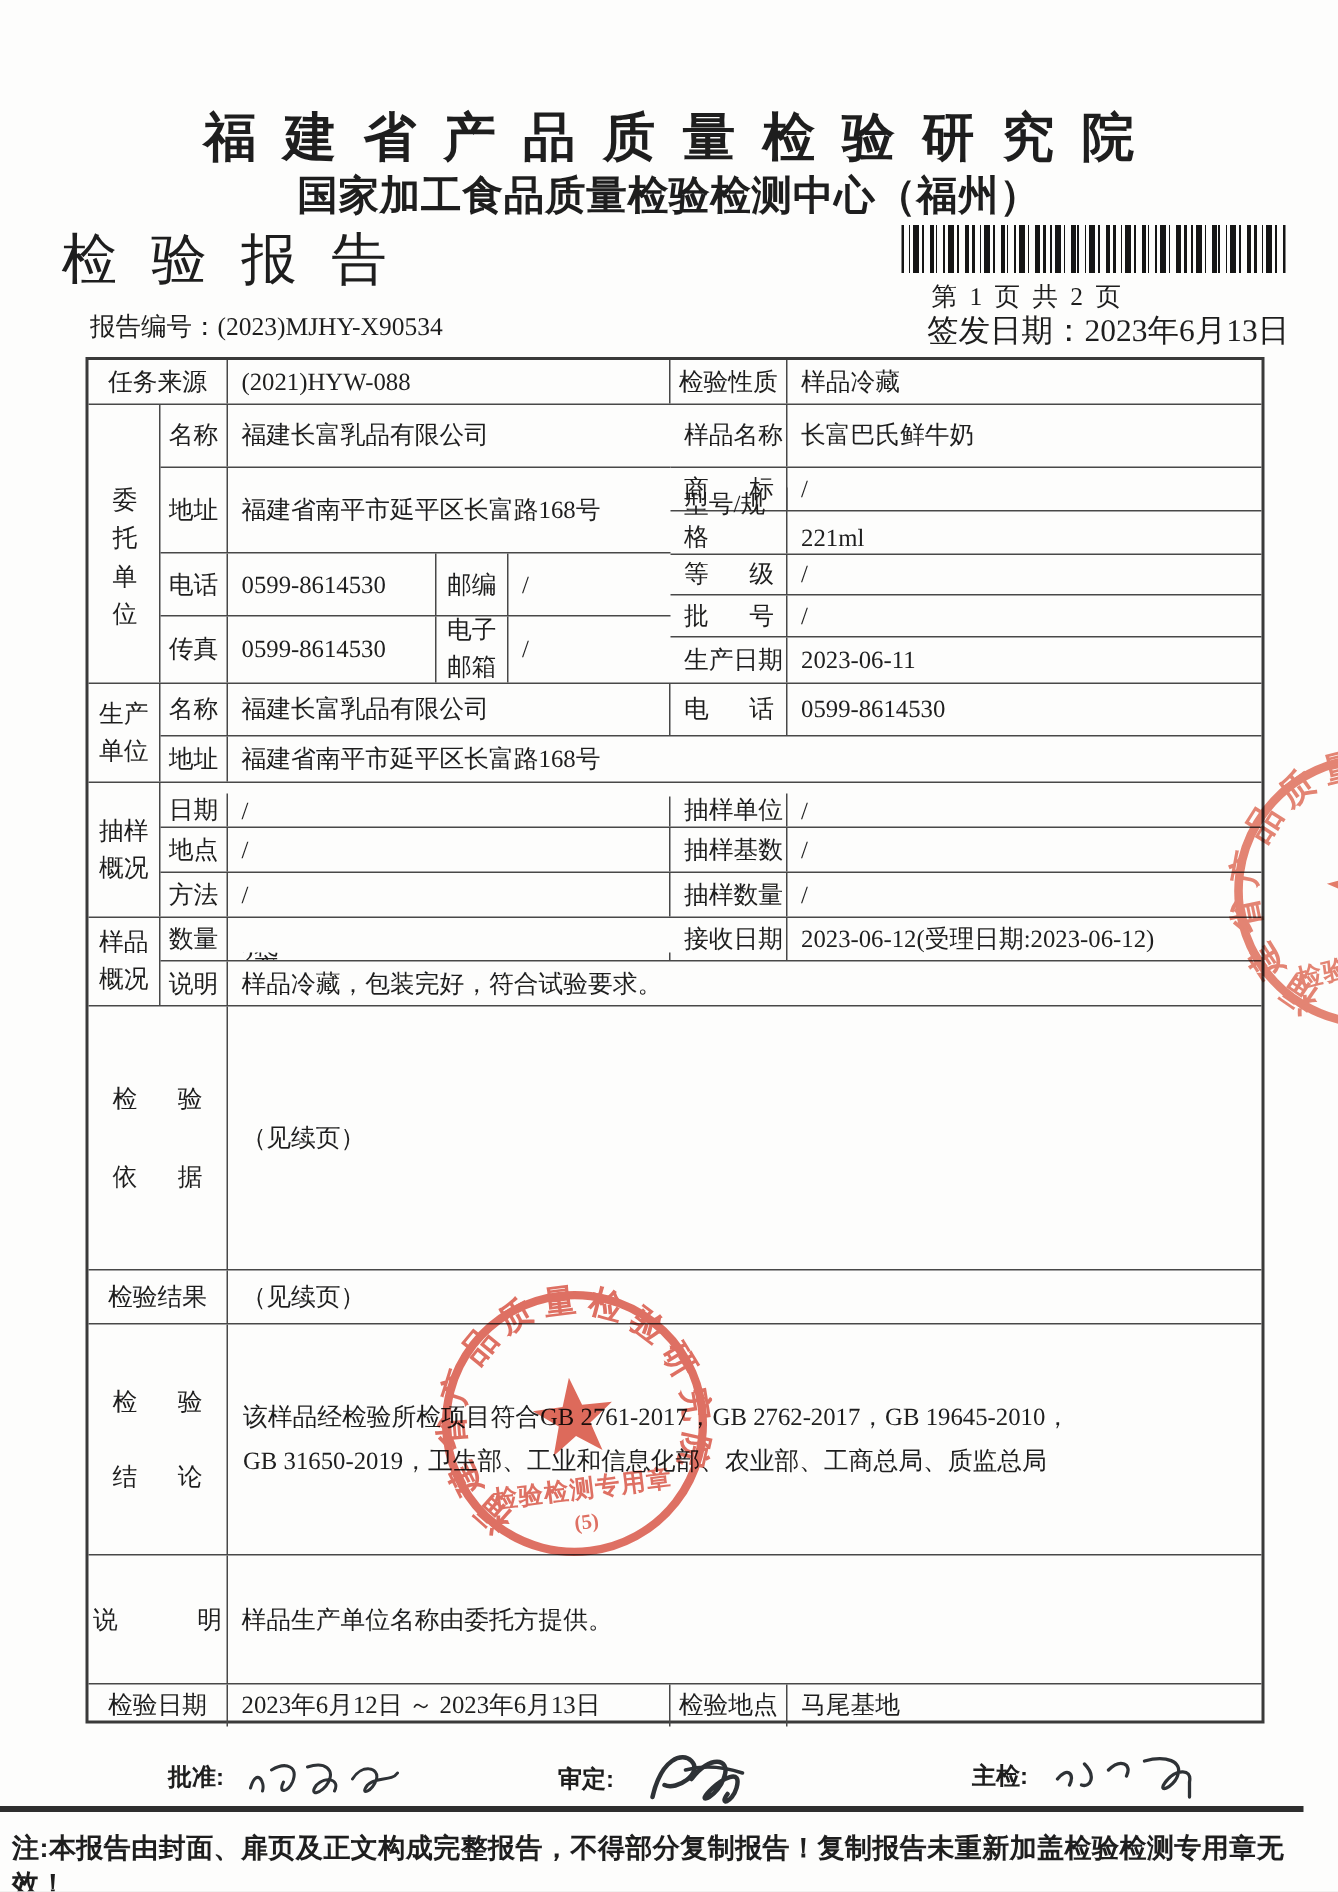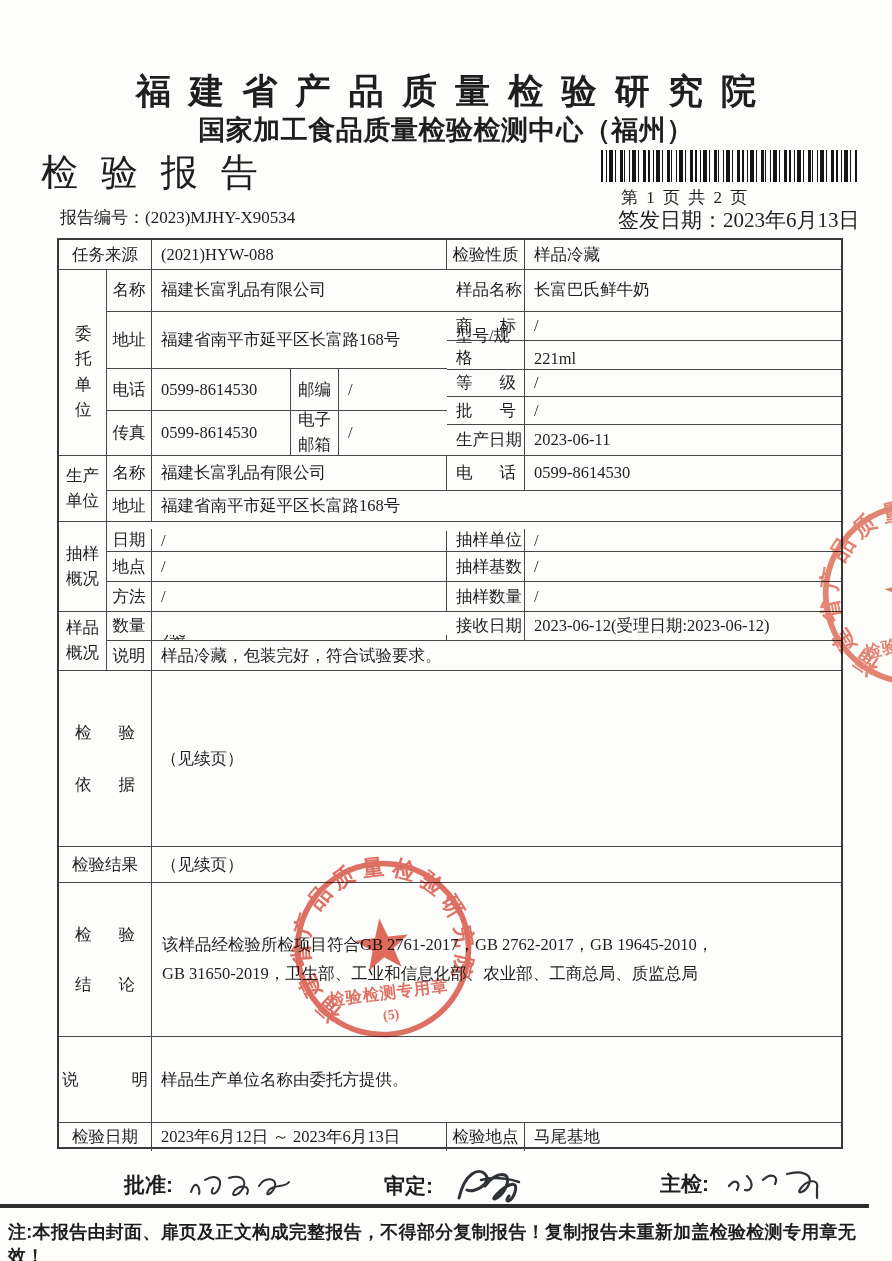--- a/index.html
+++ b/index.html
@@ -53,22 +53,22 @@
   .h-r1{height:30px;} .h-b2{height:186px;} .h-b3{height:66px;} .h-b4{height:90px;}
   .h-b5{height:59px;} .h-b6{height:176px;} .h-b7{height:36px;} .h-b8{height:154px;}
   .h-b9{height:86px;} .h-b10{height:28px;}
   .conc-line { line-height:1.72; }
   
   .stamp { position:absolute; opacity:0.82; mix-blend-mode:multiply; pointer-events:none; }
   .stamp-main { top:856px; left:290px; width:186px; height:186px; transform:rotate(-7deg); }
   .stamp-edge { top:498px; left:818px; width:192px; height:192px; transform:rotate(-14deg); }
   
   .sig-row { position:absolute; top:1160px; left:0; width:100%; height:48px; }
-  .sig-item { position:absolute; display:flex; align-items:center; font-size:21px; font-weight:600;
-    font-family:"Liberation Sans","DejaVu Sans",sans-serif;margin-left:12px; }
+  .sig-item { position:absolute; display:flex; align-items:center; font-size:16px; font-weight:600;
+    font-family:"Liberation Sans","DejaVu Sans",sans-serif; }
   .sig-approve { left:112px; top:6px; }
   .sig-review { left:372px; top:4px; }
   .sig-chief { left:648px; top:4px; }
   .sig-svg { margin-left:12px; }
   .bottom-rule { position:absolute; top:1204px; left:0; width:869px; height:4px; background:#2e2e2e; }
   .bottom-note { position:absolute; top:1220px; left:8px; width:860px;
     font-family:"Liberation Sans","DejaVu Sans",sans-serif;
     font-size:18px; font-weight:700; letter-spacing:0.3px; }
 </style>
 </head>

